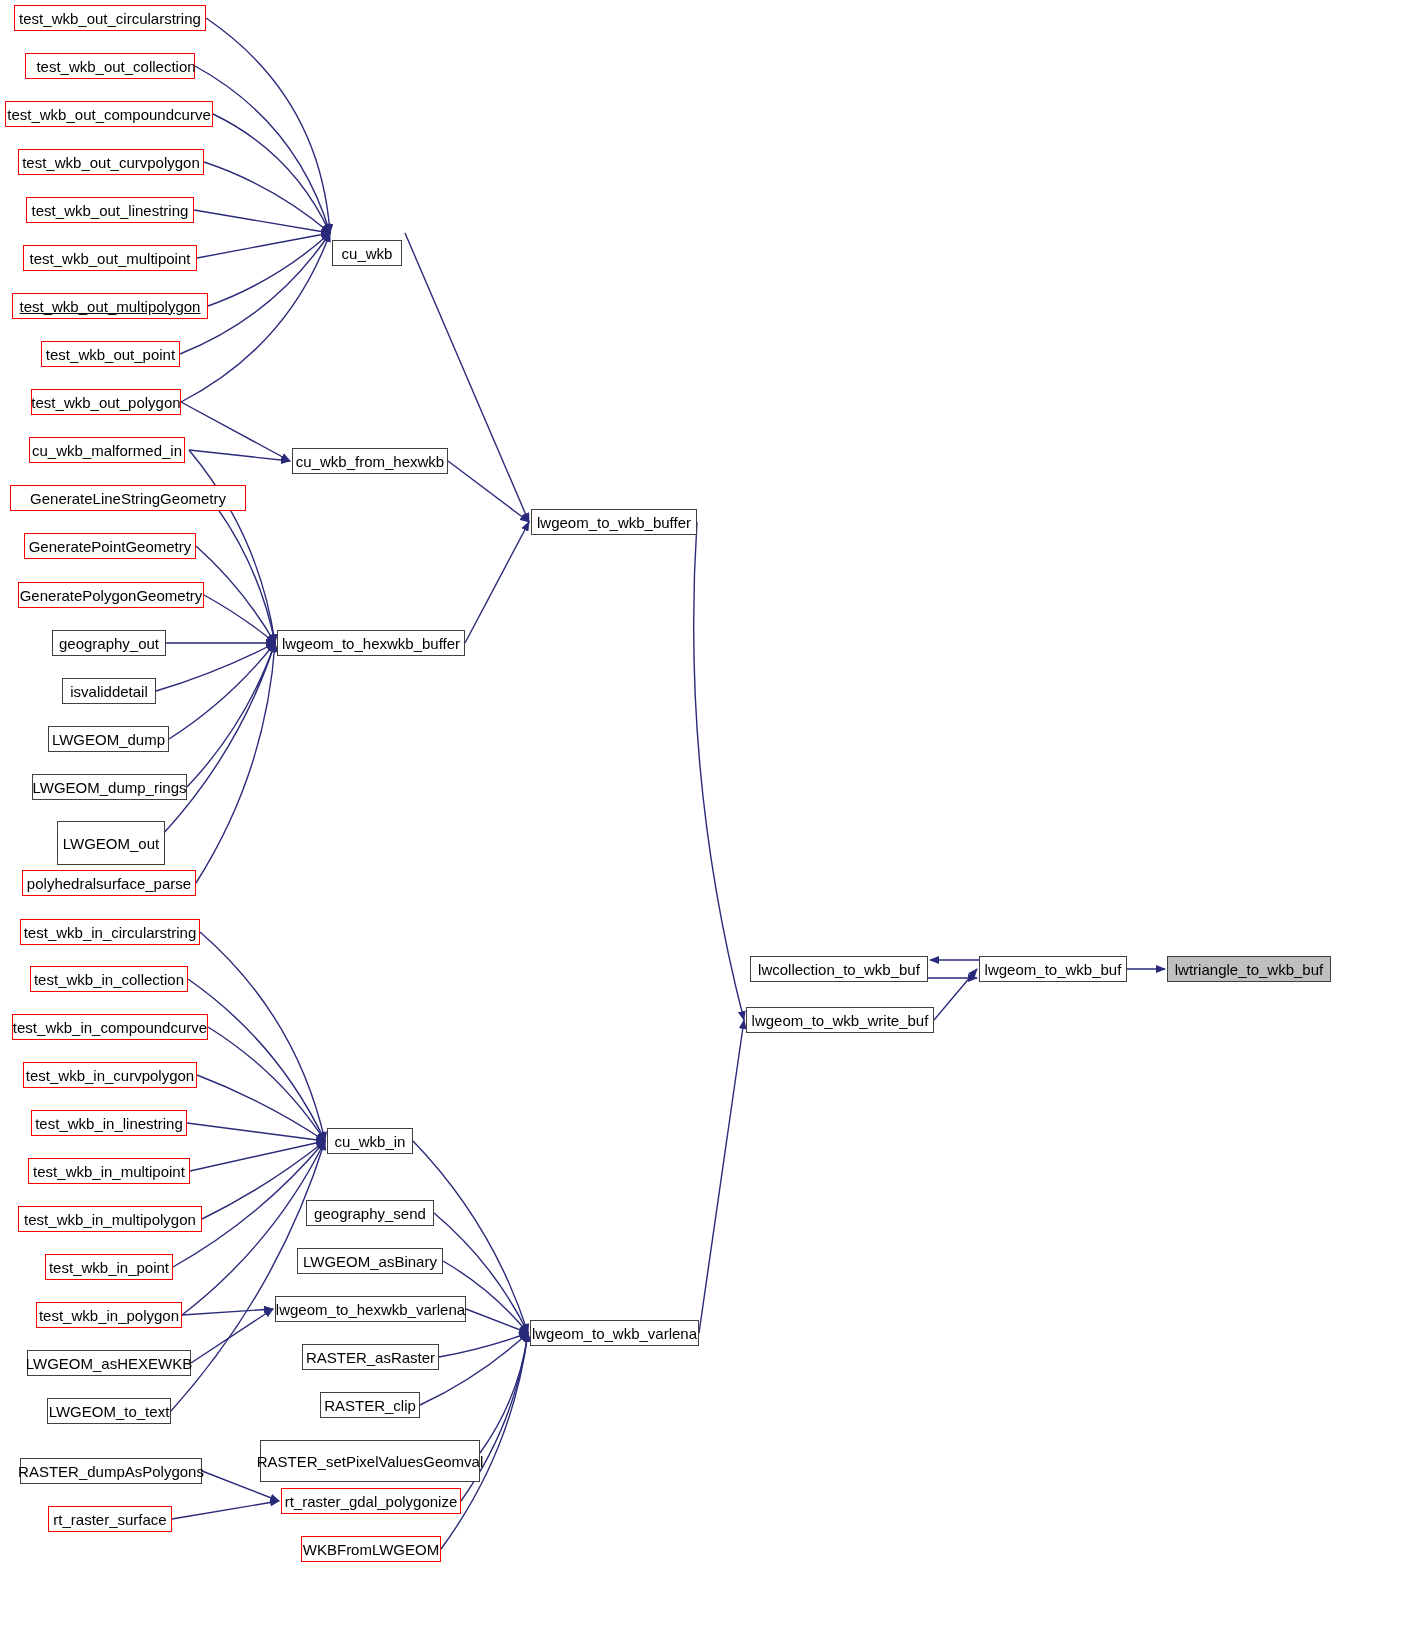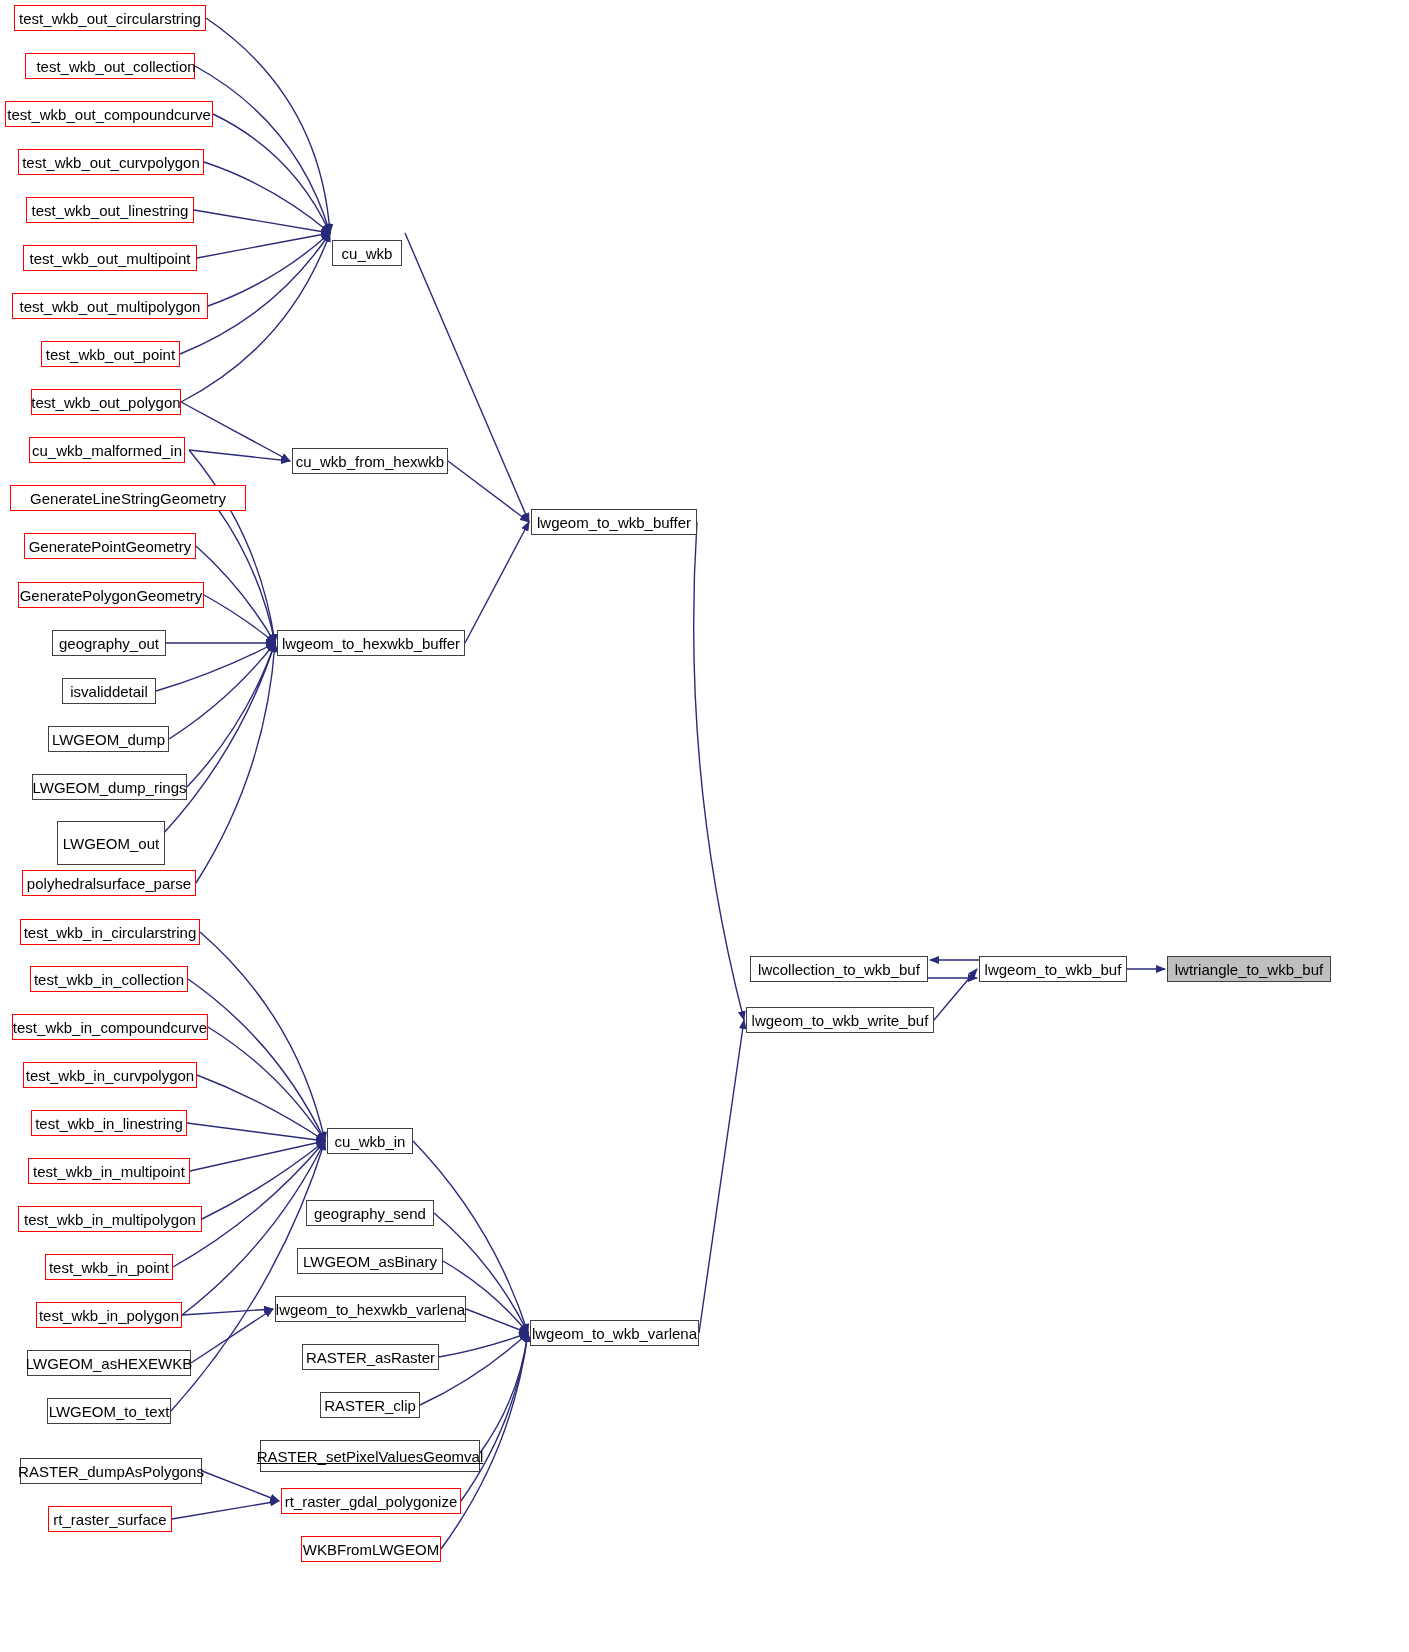--- a/index.html
+++ b/index.html
@@ -91,21 +91,21 @@
       </div>
       <div class="node red" style="left: 18px; top: 149px; width: 186px; height: 26px;">
         <span>test_wkb_out_curvpolygon</span>
       </div>
       <div class="node red" style="left: 26px; top: 197px; width: 168px; height: 26px;">
         <span>test_wkb_out_linestring</span>
       </div>
       <div class="node red" style="left: 23px; top: 245px; width: 174px; height: 26px;">
         <span>test_wkb_out_multipoint</span>
       </div>
-      <div class="node red" style="left: 12px; top: 293px; width: 196px; height: 26px;">
+      <div class="node red" style="left: 12px; top: 293px; width: 196px; height: 26px; text-decoration: underline;">
         <span>test_wkb_out_multipolygon</span>
       </div>
       <div class="node red" style="left: 41px; top: 341px; width: 139px; height: 26px;">
         <span>test_wkb_out_point</span>
       </div>
       <div class="node red" style="left: 31px; top: 389px; width: 150px; height: 26px;">
         <span>test_wkb_out_polygon</span>
       </div>
       <div class="node red" style="left: 29px; top: 437px; width: 156px; height: 26px;">
         <span>cu_wkb_malformed_in</span>
@@ -199,21 +199,21 @@
       </div>
       <div class="node" style="left: 275px; top: 1296px; width: 191px; height: 26px;">
         <span>lwgeom_to_hexwkb_varlena</span>
       </div>
       <div class="node" style="left: 302px; top: 1344px; width: 137px; height: 26px;">
         <span>RASTER_asRaster</span>
       </div>
       <div class="node" style="left: 320px; top: 1392px; width: 100px; height: 26px;">
         <span>RASTER_clip</span>
       </div>
-      <div class="node" style="left: 260px; top: 1440px; width: 220px; height: 32px; text-decoration: underline;">
+      <div class="node" style="left: 260px; top: 1440px; width: 220px; height: 42px;">
         <span>RASTER_setPixelValuesGeomval</span>
       </div>
       <div class="node red" style="left: 281px; top: 1488px; width: 180px; height: 26px;">
         <span>rt_raster_gdal_polygonize</span>
       </div>
       <div class="node red" style="left: 301px; top: 1536px; width: 140px; height: 26px;">
         <span>WKBFromLWGEOM</span>
       </div>
       <div class="node" style="left: 530px; top: 1320px; width: 169px; height: 26px;">
         <span>lwgeom_to_wkb_varlena</span>

